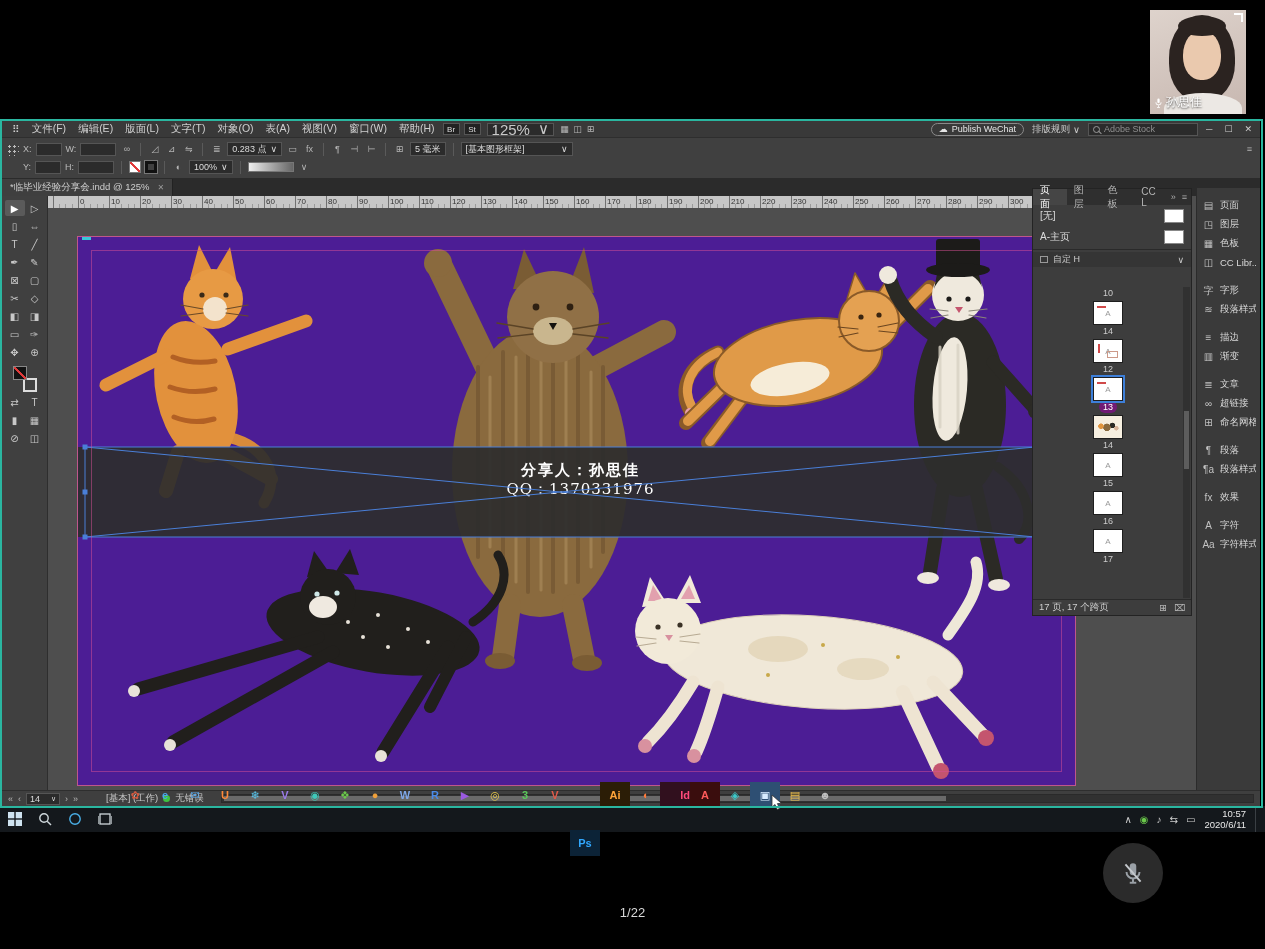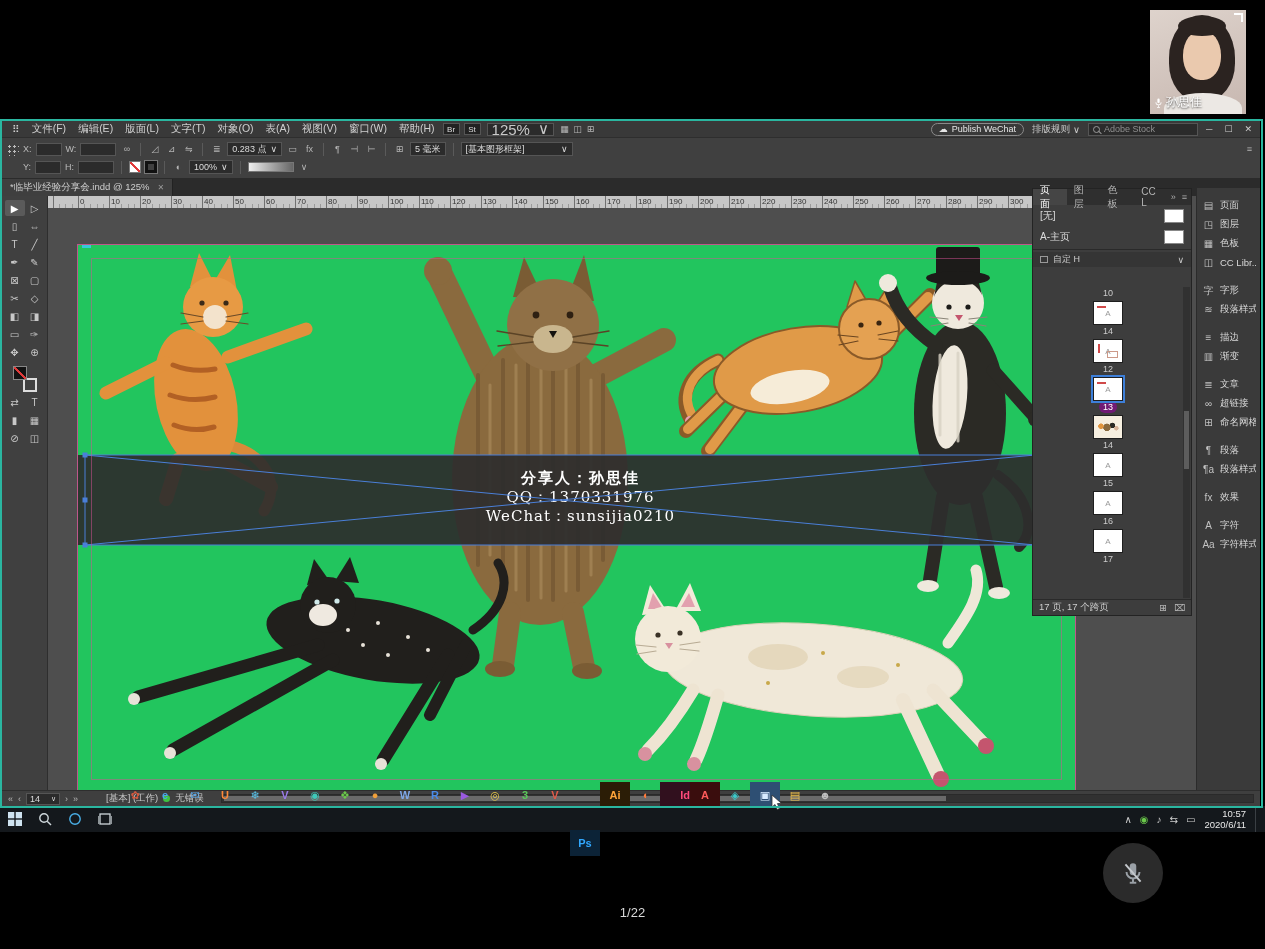--- a/index.html
+++ b/index.html
@@ -92,22 +92,22 @@
              repeating-linear-gradient(90deg,#707070 0 1px,transparent 1px 31px),
              repeating-linear-gradient(90deg,#9a9a9a 0 1px,transparent 1px 6.2px);
            background-size:auto 12px, auto 4px;
            background-position:30px 0, 30px 8px;
            background-repeat:repeat-x, repeat-x; overflow:hidden; }
   .ruler-num { position:absolute; top:1px; font-size:8px; color:#333; }
 
   
   #canvas { position:absolute; left:46px; top:87px; width:1212px; height:582px;
             background:#4e4e4e; overflow:hidden; }
-  #page { position:absolute; left:30px; top:29px; width:997px; height:548px; background:#22c55e;
-          outline:1px solid rgba(230,90,160,.75);margin-top:8px; }
+  #page { position:absolute; left:30px; top:29px; width:997px; height:548px; background:#4c1d95;
+          outline:1px solid rgba(230,90,160,.75); }
   #margin-guide { position:absolute; inset:13px; border:1px solid rgba(216,80,150,.5); pointer-events:none; }
   #page-corner-mark { position:absolute; left:4px; top:0; width:9px; height:3px; background:#38c8d8; }
   #cats-svg { position:absolute; inset:0; }
   #band { position:absolute; left:0; top:210px; width:957px; height:90px;
           background:rgba(45,45,45,.93); }
   .band-text { padding:14px 0 0 48px; text-align:center;
                font-family:"DejaVu Serif","Liberation Serif",serif; color:#fff;
                font-size:15px; line-height:19px; letter-spacing:1px; }
   .band-line0 { font-weight:700; letter-spacing:2px; }
   #frame-svg { position:absolute; inset:0; pointer-events:none; }
@@ -483,21 +483,20 @@
             <polygon points="587,398 595,398 591,404" fill="#d8919f"></polygon>
             <path d="M578,402 l-20,-2 M578,406 l-19,3 M602,400 l20,-3 M602,404 l19,2" stroke="#b8ab94" stroke-width="1.2"></path>
           </g>
         </g>
       </svg>
 
       <div id="band">
         <div class="band-text">
           <div class="band-line0">分享人：孙思佳</div>
           <div>QQ：1370331976</div>
-          <div>WeChat：sunsijia0210</div>
         </div>
       </div>
 
       <svg id="frame-svg" viewBox="0 0 997 548">
         <g stroke="#4a7fd8" stroke-width="1" fill="none">
           <line x1="7" y1="210" x2="957" y2="210"></line>
           <line x1="7" y1="300" x2="957" y2="300"></line>
           <line x1="7" y1="210" x2="957" y2="300"></line>
           <line x1="7" y1="300" x2="957" y2="210"></line>
           <line x1="7" y1="210" x2="7" y2="300"></line>

